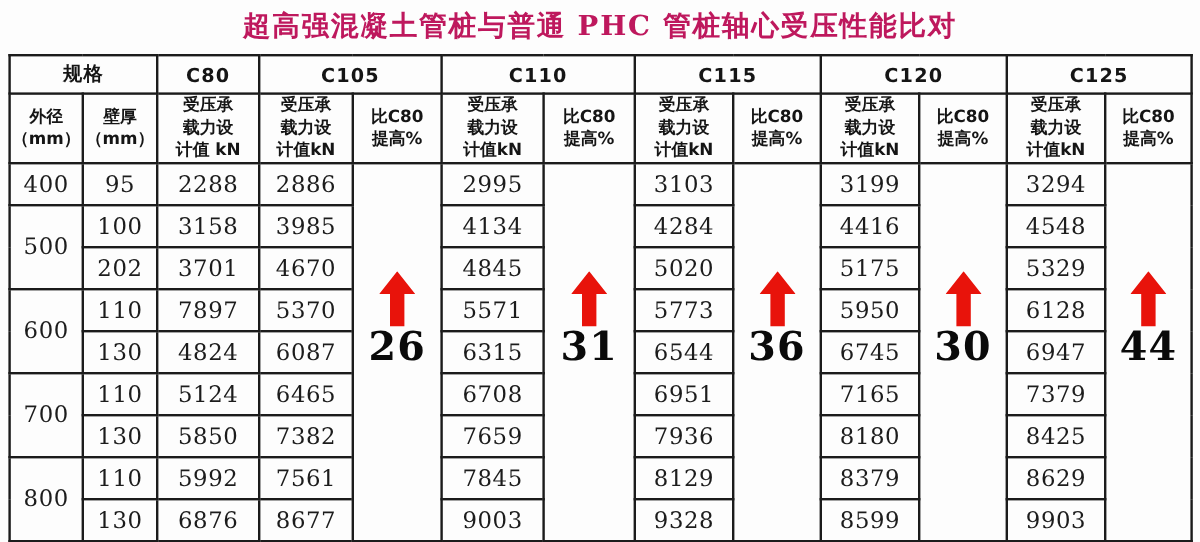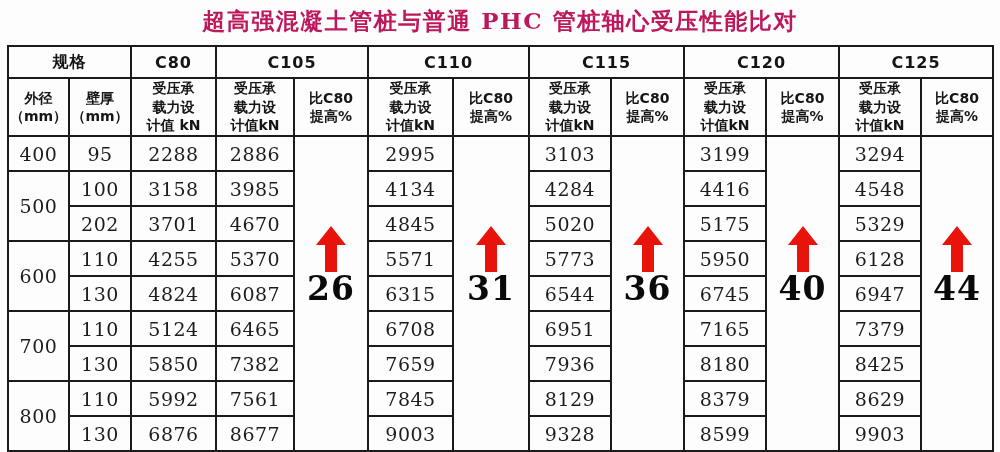--- a/index.html
+++ b/index.html
@@ -118,21 +118,21 @@
             </svg>
         <div class="improve-num">36</div>
       </div>
     </td>
     <td>3199</td>
     <td rowspan="9" class="improve-cell">
       <div class="improve-wrap">
         <svg class="up-arrow" width="30" height="46" viewBox="0 0 30 46">
               <polygon fill="#e8130b" points="15,0 30,19 21,19 21,46 9,46 9,19 0,19"></polygon>
             </svg>
-        <div class="improve-num">40</div>
+        <div class="improve-num">30</div>
       </div>
     </td>
     <td>3294</td>
     <td rowspan="9" class="improve-cell">
       <div class="improve-wrap">
         <svg class="up-arrow" width="30" height="46" viewBox="0 0 30 46">
               <polygon fill="#e8130b" points="15,0 30,19 21,19 21,46 9,46 9,19 0,19"></polygon>
             </svg>
         <div class="improve-num">44</div>
       </div>
@@ -156,21 +156,21 @@
     <td>4670</td>
     <td>4845</td>
     <td>5020</td>
     <td>5175</td>
     <td>5329</td>
   </tr>
 
   <tr class="data">
     <td rowspan="2">600</td>
     <td>110</td>
-    <td>4255</td>
+    <td>7897</td>
     <td>5370</td>
     <td>5571</td>
     <td>5773</td>
     <td>5950</td>
     <td>6128</td>
   </tr>
 
   <tr class="data">
     <td>130</td>
     <td>4824</td>

